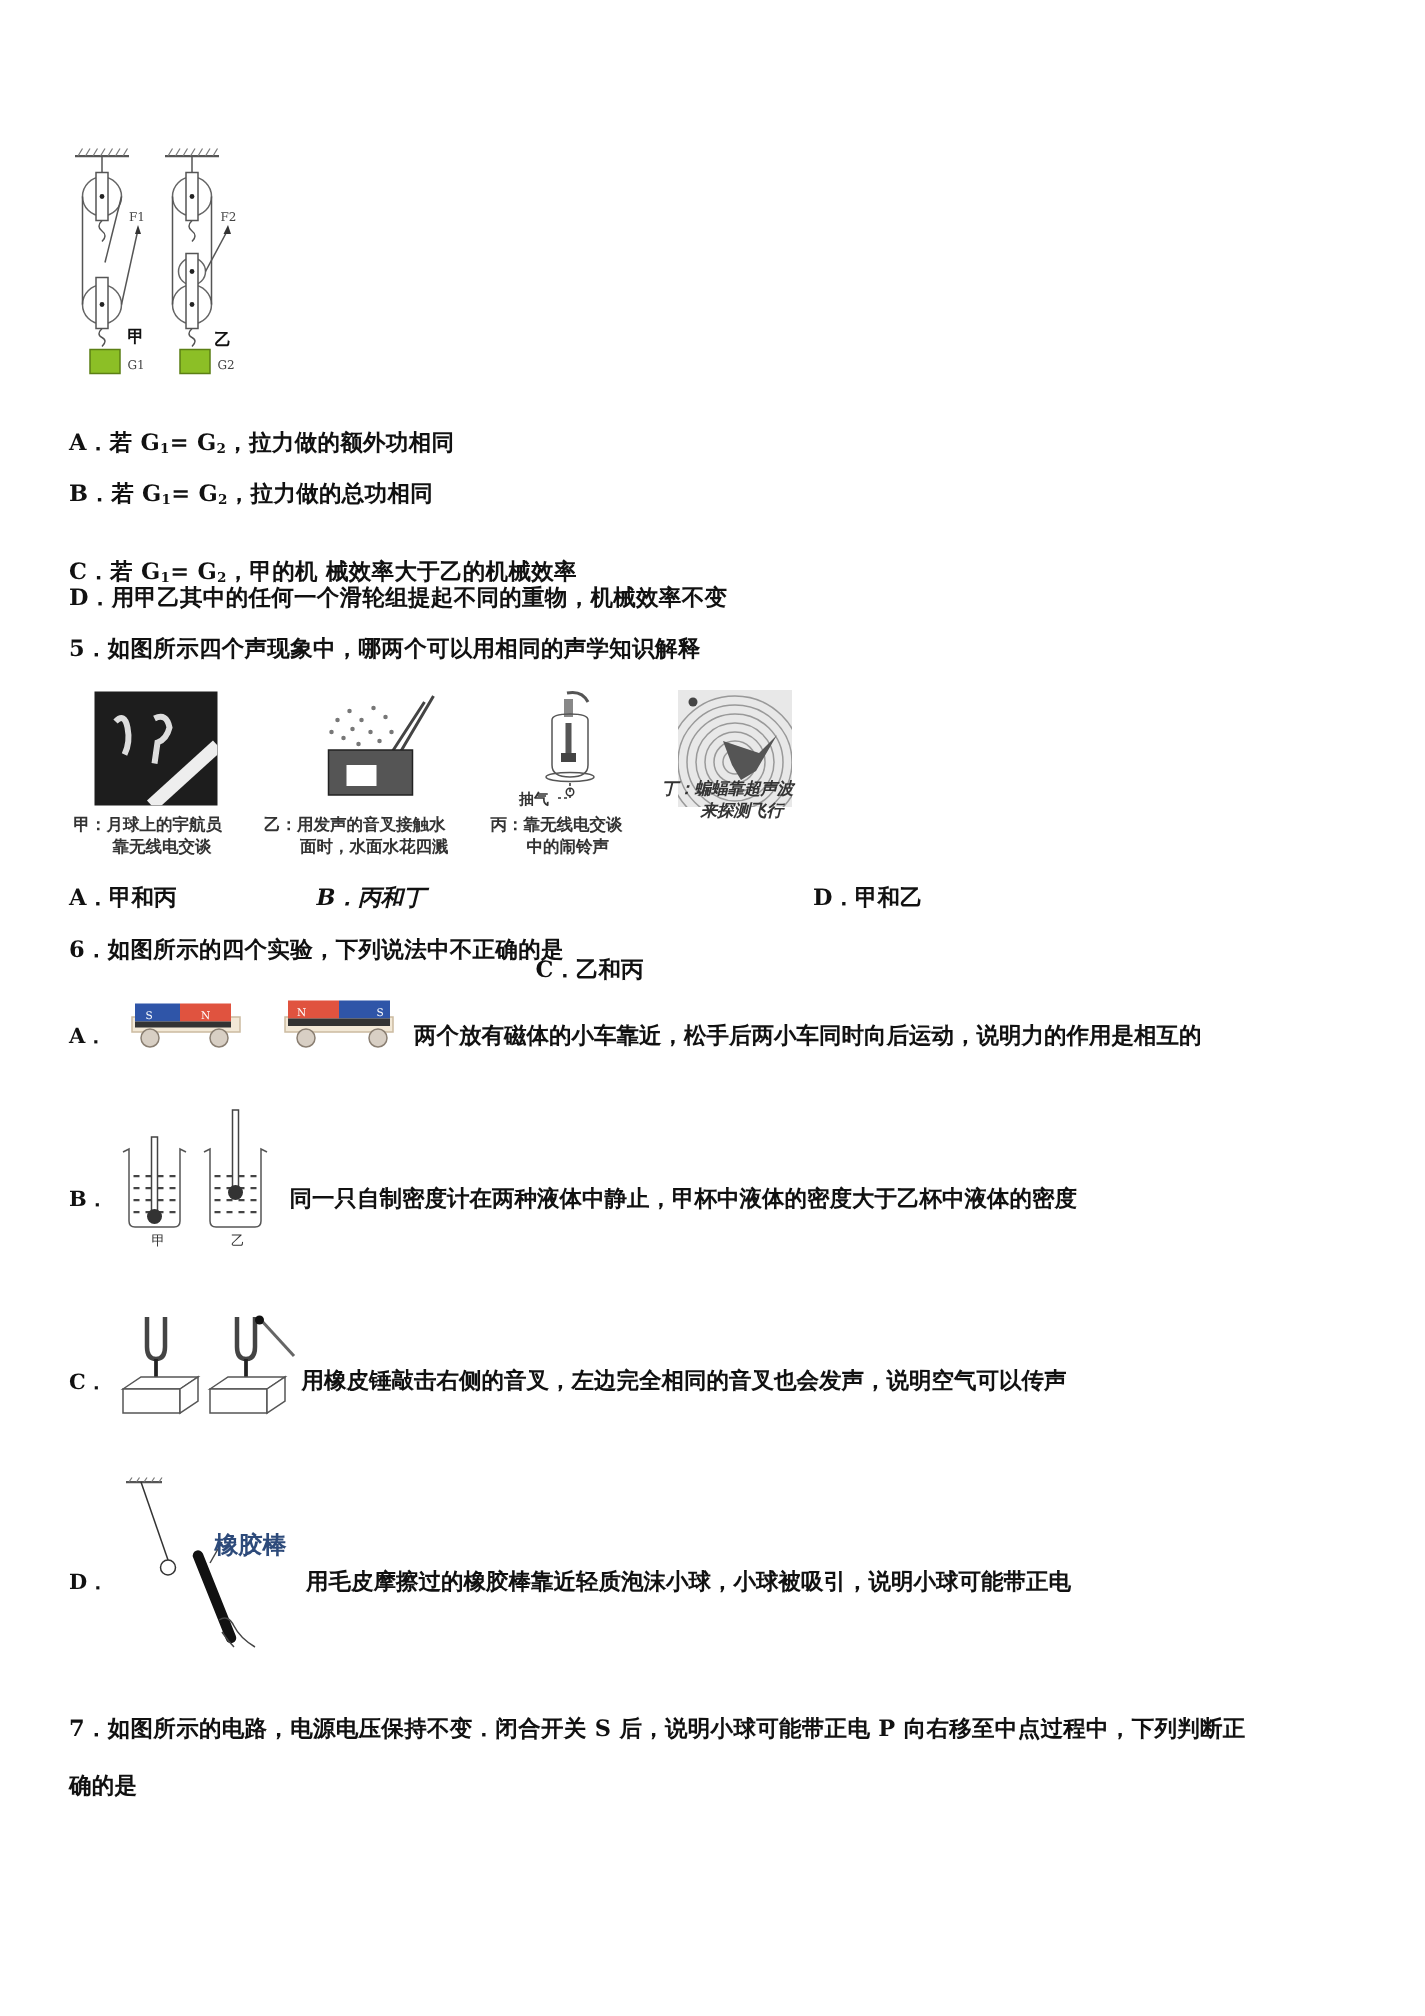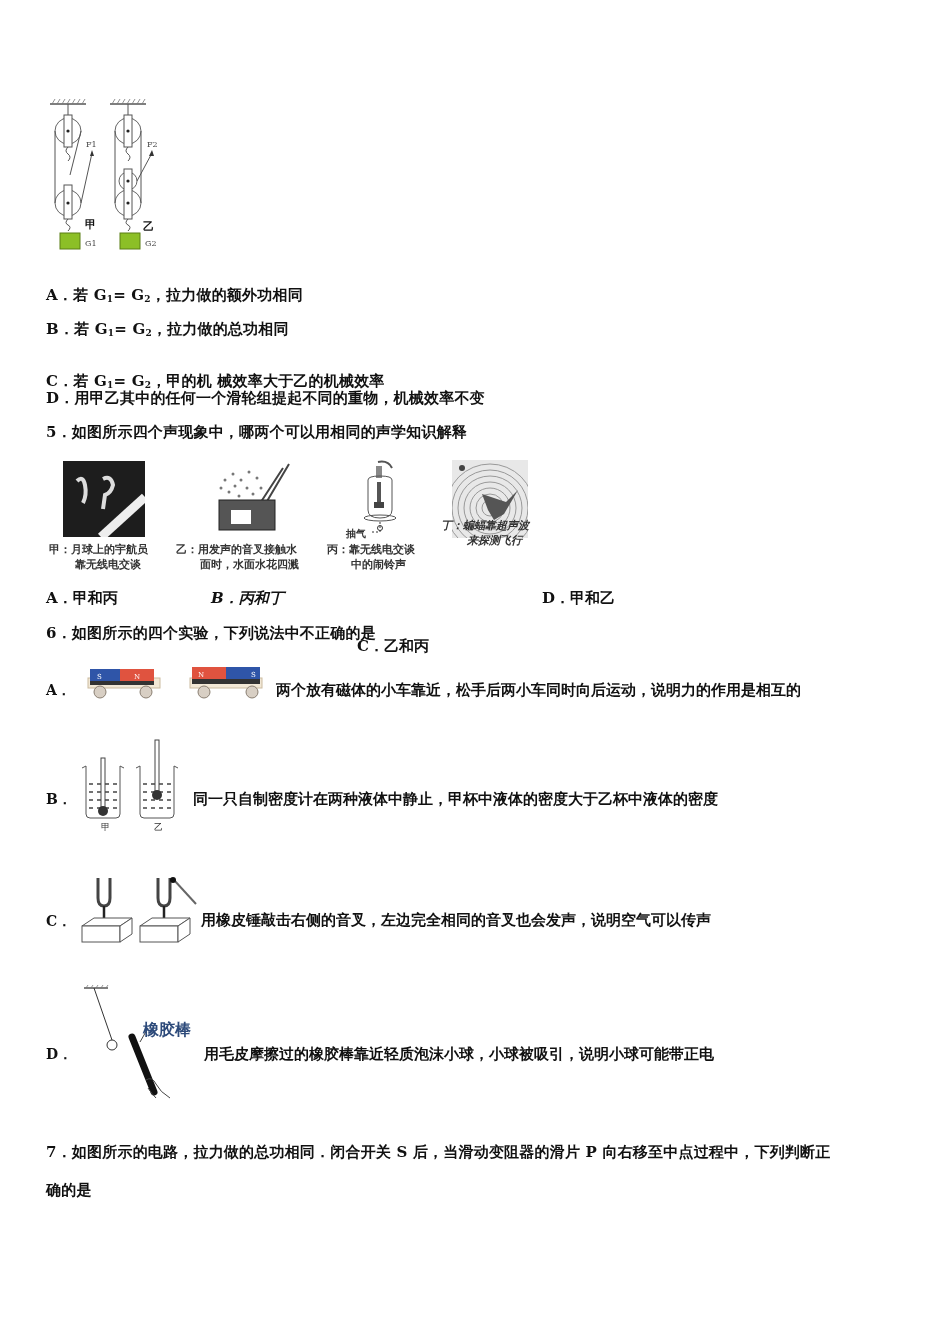--- a/index.html
+++ b/index.html
@@ -261,15 +261,15 @@
     <circle cx="32" cy="63" r="5" fill="#fff" stroke="#333"></circle>
     <line x1="52" y1="55" x2="74" y2="110" stroke="#111" stroke-width="7" stroke-linecap="round"></line>
     <line x1="68" y1="46" x2="60" y2="60" stroke="#444" stroke-width="1"></line>
     <path d="M66 98 q6 -4 10 4 q4 8 14 14 M68 106 q4 6 8 10" stroke="#444" fill="none" stroke-width="1"></path>
   </svg>
   <span class="fig-label" style="left:63px;top:38px;font-size:16px;color:#2d4a7a;font-weight:bold;">橡胶棒</span>
 </div>
 <div class="opt-text" style="left:204px;top:1045px;">用毛皮摩擦过的橡胶棒靠近轻质泡沫小球，小球被吸引，说明小球可能带正电</div>
 
 <div class="line" style="top:1142px;">
-  <span>7．</span><span>如图所示的电路，拉力做的总功相同．闭合开关 S 后，当滑动变阻器的滑片 P 向右移至中点过程中，下列判断正</span>
+  <span>7．</span><span>如图所示的电路，电源电压保持不变．闭合开关 S 后，说明小球可能带正电 P 向右移至中点过程中，下列判断正</span>
 </div>
 <div class="line" style="top:1180px;">确的是</div>
 
 </body></html>

